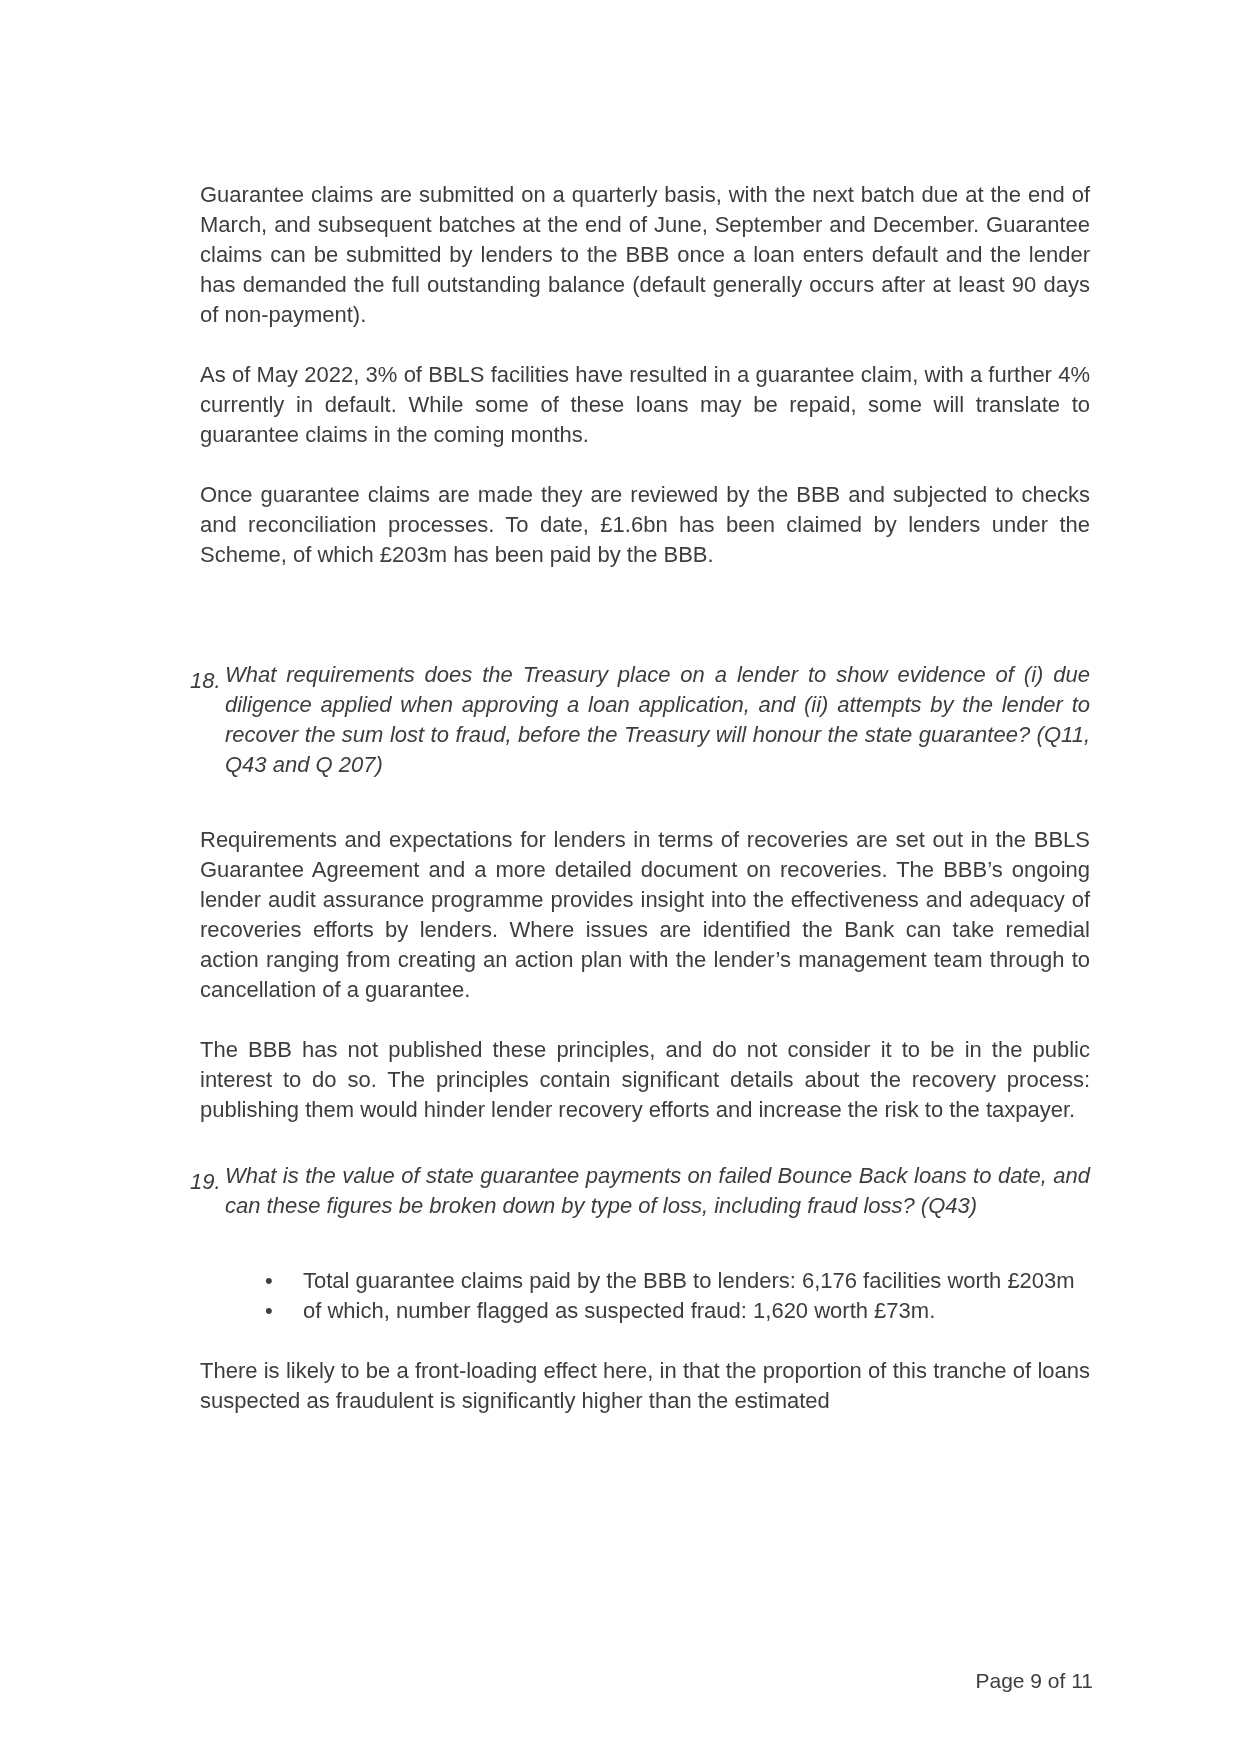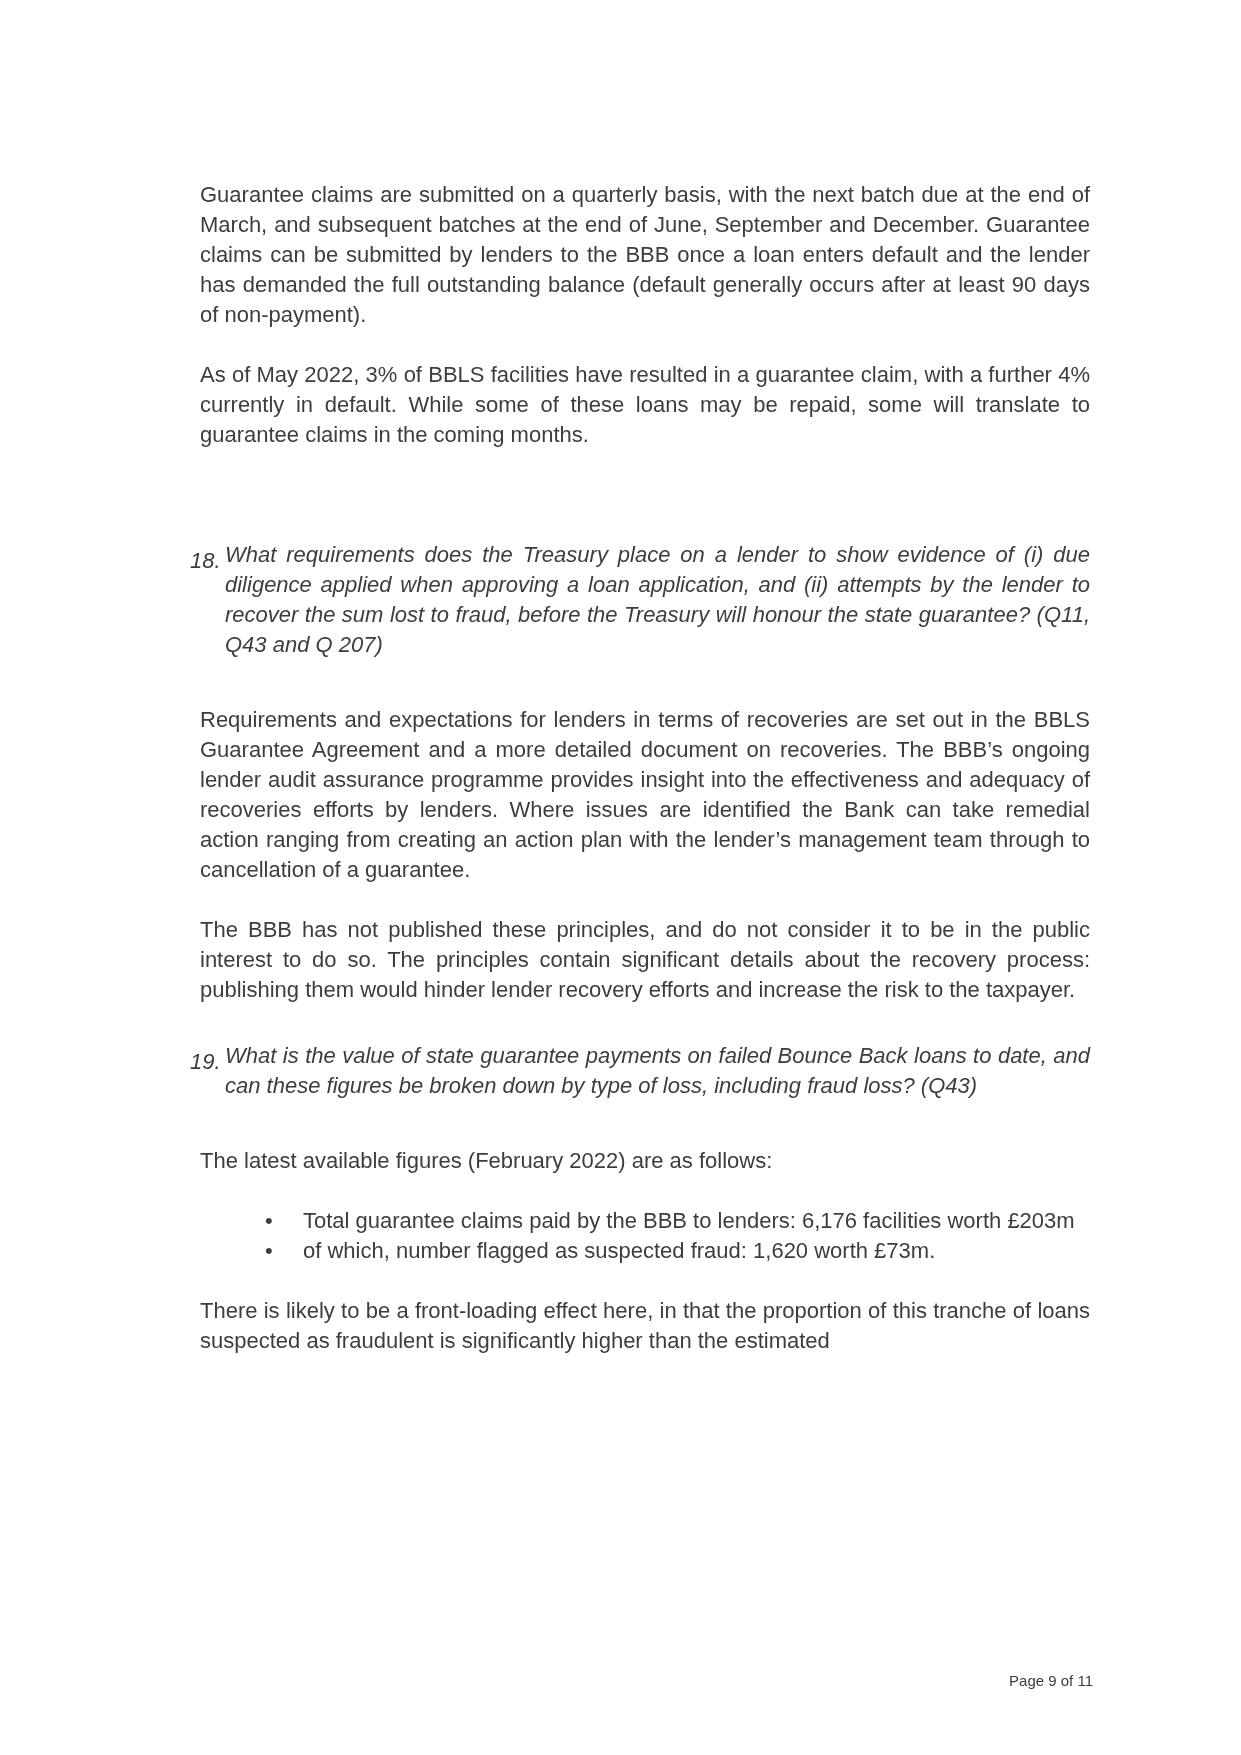--- a/index.html
+++ b/index.html
@@ -55,51 +55,51 @@
   }
   .bullet-dot {
     position: absolute;
     left: 65px;
     top: 0;
   }
   .footer {
     position: absolute;
     top: 1668px;
     right: 148px;
-    font-size: 15px;
+    font-size: 21px;
     line-height: 26px;
     color: #3d3d3d;
   }
 </style>
 </head>
 <body>
 
 <div class="page">
   <div class="content">
 
     <p class="body-para">Guarantee claims are submitted on a quarterly basis, with the next batch due at the end of March, and subsequent batches at the end of June, September and December. Guarantee claims can be submitted by lenders to the BBB once a loan enters default and the lender has demanded the full outstanding balance (default generally occurs after at least 90 days of non-payment).</p>
 
     <p class="body-para">As of May 2022, 3% of BBLS facilities have resulted in a guarantee claim, with a further 4% currently in default. While some of these loans may be repaid, some will translate to guarantee claims in the coming months.</p>
 
+    <p class="body-para">Once guarantee claims are made they are reviewed by the BBB and subjected to checks and reconciliation processes. To date, £1.6bn has been claimed by lenders under the Scheme, of which £203m has been paid by the BBB.</p>
 
     <div class="question">
       <span class="q-num">18.</span>
       <span class="q-text">What requirements does the Treasury place on a lender to show evidence of (i) due diligence applied when approving a loan application, and (ii) attempts by the lender to recover the sum lost to fraud, before the Treasury will honour the state guarantee? (Q11, Q43 and Q 207)</span>
     </div>
 
     <p class="body-para">Requirements and expectations for lenders in terms of recoveries are set out in the BBLS Guarantee Agreement and a more detailed document on recoveries. The BBB’s ongoing lender audit assurance programme provides insight into the effectiveness and adequacy of recoveries efforts by lenders. Where issues are identified the Bank can take remedial action ranging from creating an action plan with the lender’s management team through to cancellation of a guarantee.</p>
 
     <p class="body-para">The BBB has not published these principles, and do not consider it to be in the public interest to do so. The principles contain significant details about the recovery process: publishing them would hinder lender recovery efforts and increase the risk to the taxpayer.</p>
 
     <div class="question q-second">
       <span class="q-num">19.</span>
       <span class="q-text">What is the value of state guarantee payments on failed Bounce Back loans to date, and can these figures be broken down by type of loss, including fraud loss? (Q43)</span>
     </div>
 
-    <p class="body-para">The latest available figures (February 2022) are as follows:</p>
 
     <ul class="bullet-list">
       <li>
         <span class="bullet-dot">•</span>
         <span class="bullet-text">Total guarantee claims paid by the BBB to lenders: 6,176 facilities worth £203m</span>
       </li>
       <li>
         <span class="bullet-dot">•</span>
         <span class="bullet-text">of which, number flagged as suspected fraud: 1,620 worth £73m.</span>
       </li>

